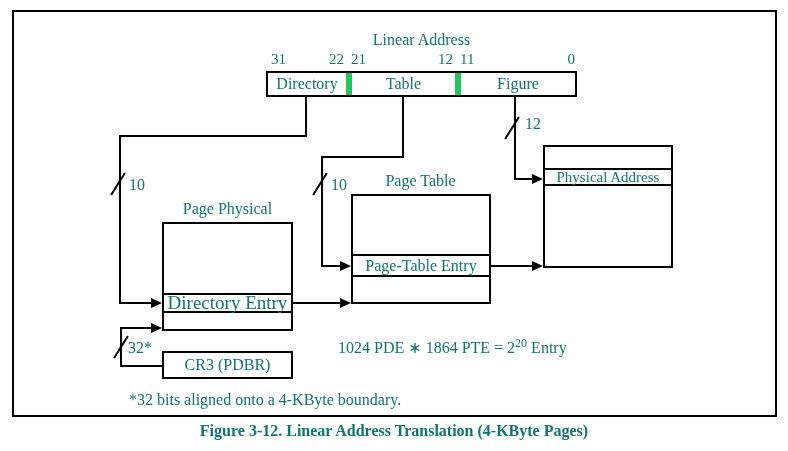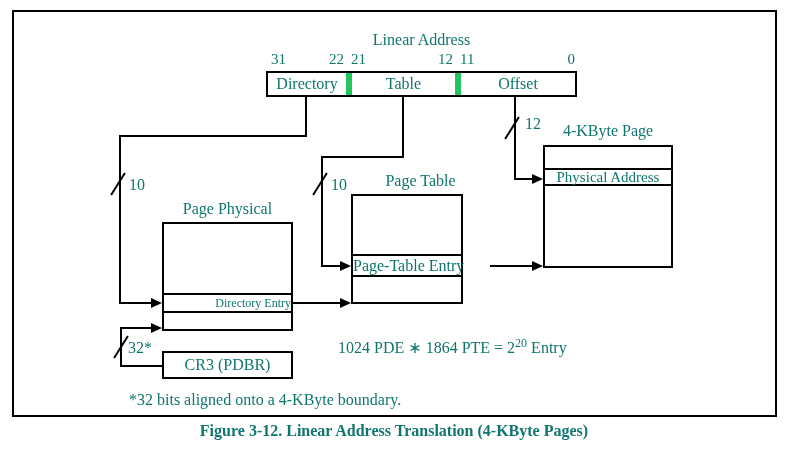--- a/index.html
+++ b/index.html
@@ -46,21 +46,21 @@
   </div>
   <div class="bitcell" style="left:455px; top:51px; width:122px;">
     <span>11</span>
     <span>0</span>
   </div>
 
   <div class="box" style="left:266px; top:71px; width:311px; height:26px;">
     <div class="cells">
       <div class="cell" style="width:78px;">Directory</div>
       <div class="cell b" style="width:109px;">Table</div>
-      <div class="cell b" style="width:120px;">Offset</div>
+      <div class="cell b" style="width:120px;">Figure</div>
     </div>
   </div>
 
   <div class="ln" style="left:305px; top:97px;  width:2px;   height:40px;"></div>
   <div class="ln" style="left:119px; top:135px; width:188px; height:2px;"></div>
   <div class="ln" style="left:119px; top:135px; width:2px;   height:169px;"></div>
   <div class="ln" style="left:119px; top:302px; width:33px;  height:2px;"></div>
   <div class="head" style="left:151px; top:298px;"></div>
   <div class="slash" style="left:105px; top:183px;"></div>
   <div class="lbl" style="left:129px; top:176px;">10</div>
@@ -74,29 +74,28 @@
   <div class="lbl" style="left:331px; top:176px;">10</div>
 
   <div class="ln" style="left:514px; top:97px;  width:2px;  height:83px;"></div>
   <div class="ln" style="left:514px; top:178px; width:20px; height:2px;"></div>
   <div class="head" style="left:532px; top:174px;"></div>
   <div class="slash" style="left:499px; top:127px;"></div>
   <div class="lbl" style="left:525px; top:115px;">12</div>
 
   <div class="lbl ctr" style="left:162px; top:200px; width:131px;">Page Physical</div>
   <div class="box" style="left:162px; top:222px; width:131px; height:109px; position:absolute;">
-    <div class="row" style="top:69px; height:20px; font-size:12px; line-height:16px;text-align:right;">Directory Entry</div>
+    <div class="row" style="top:69px; height:20px; font-size:19px; line-height:16px;">Directory Entry</div>
   </div>
 
   <div class="lbl ctr" style="left:351px; top:172px; width:139px;">Page Table</div>
-  <div class="box" style="left:351px; top:194px; width:112px; height:110px;">
+  <div class="box" style="left:351px; top:194px; width:140px; height:110px;">
     <div class="row" style="top:58px; height:23px; font-size:16px; line-height:19px;">Page-Table Entry</div>
   </div>
 
-  <div class="lbl ctr" style="left:543px; top:122px; width:130px;">4-KByte Page</div>
   <div class="box" style="left:543px; top:145px; width:130px; height:123px;">
     <div class="row" style="top:21px; height:18px; font-size:15px; line-height:14px;">Physical Address</div>
   </div>
 
   <div class="ln" style="left:293px; top:302px; width:49px; height:2px;"></div>
   <div class="head" style="left:340px; top:298px;"></div>
 
   <div class="ln" style="left:490px; top:265px; width:44px; height:2px;"></div>
   <div class="head" style="left:532px; top:261px;"></div>
 

